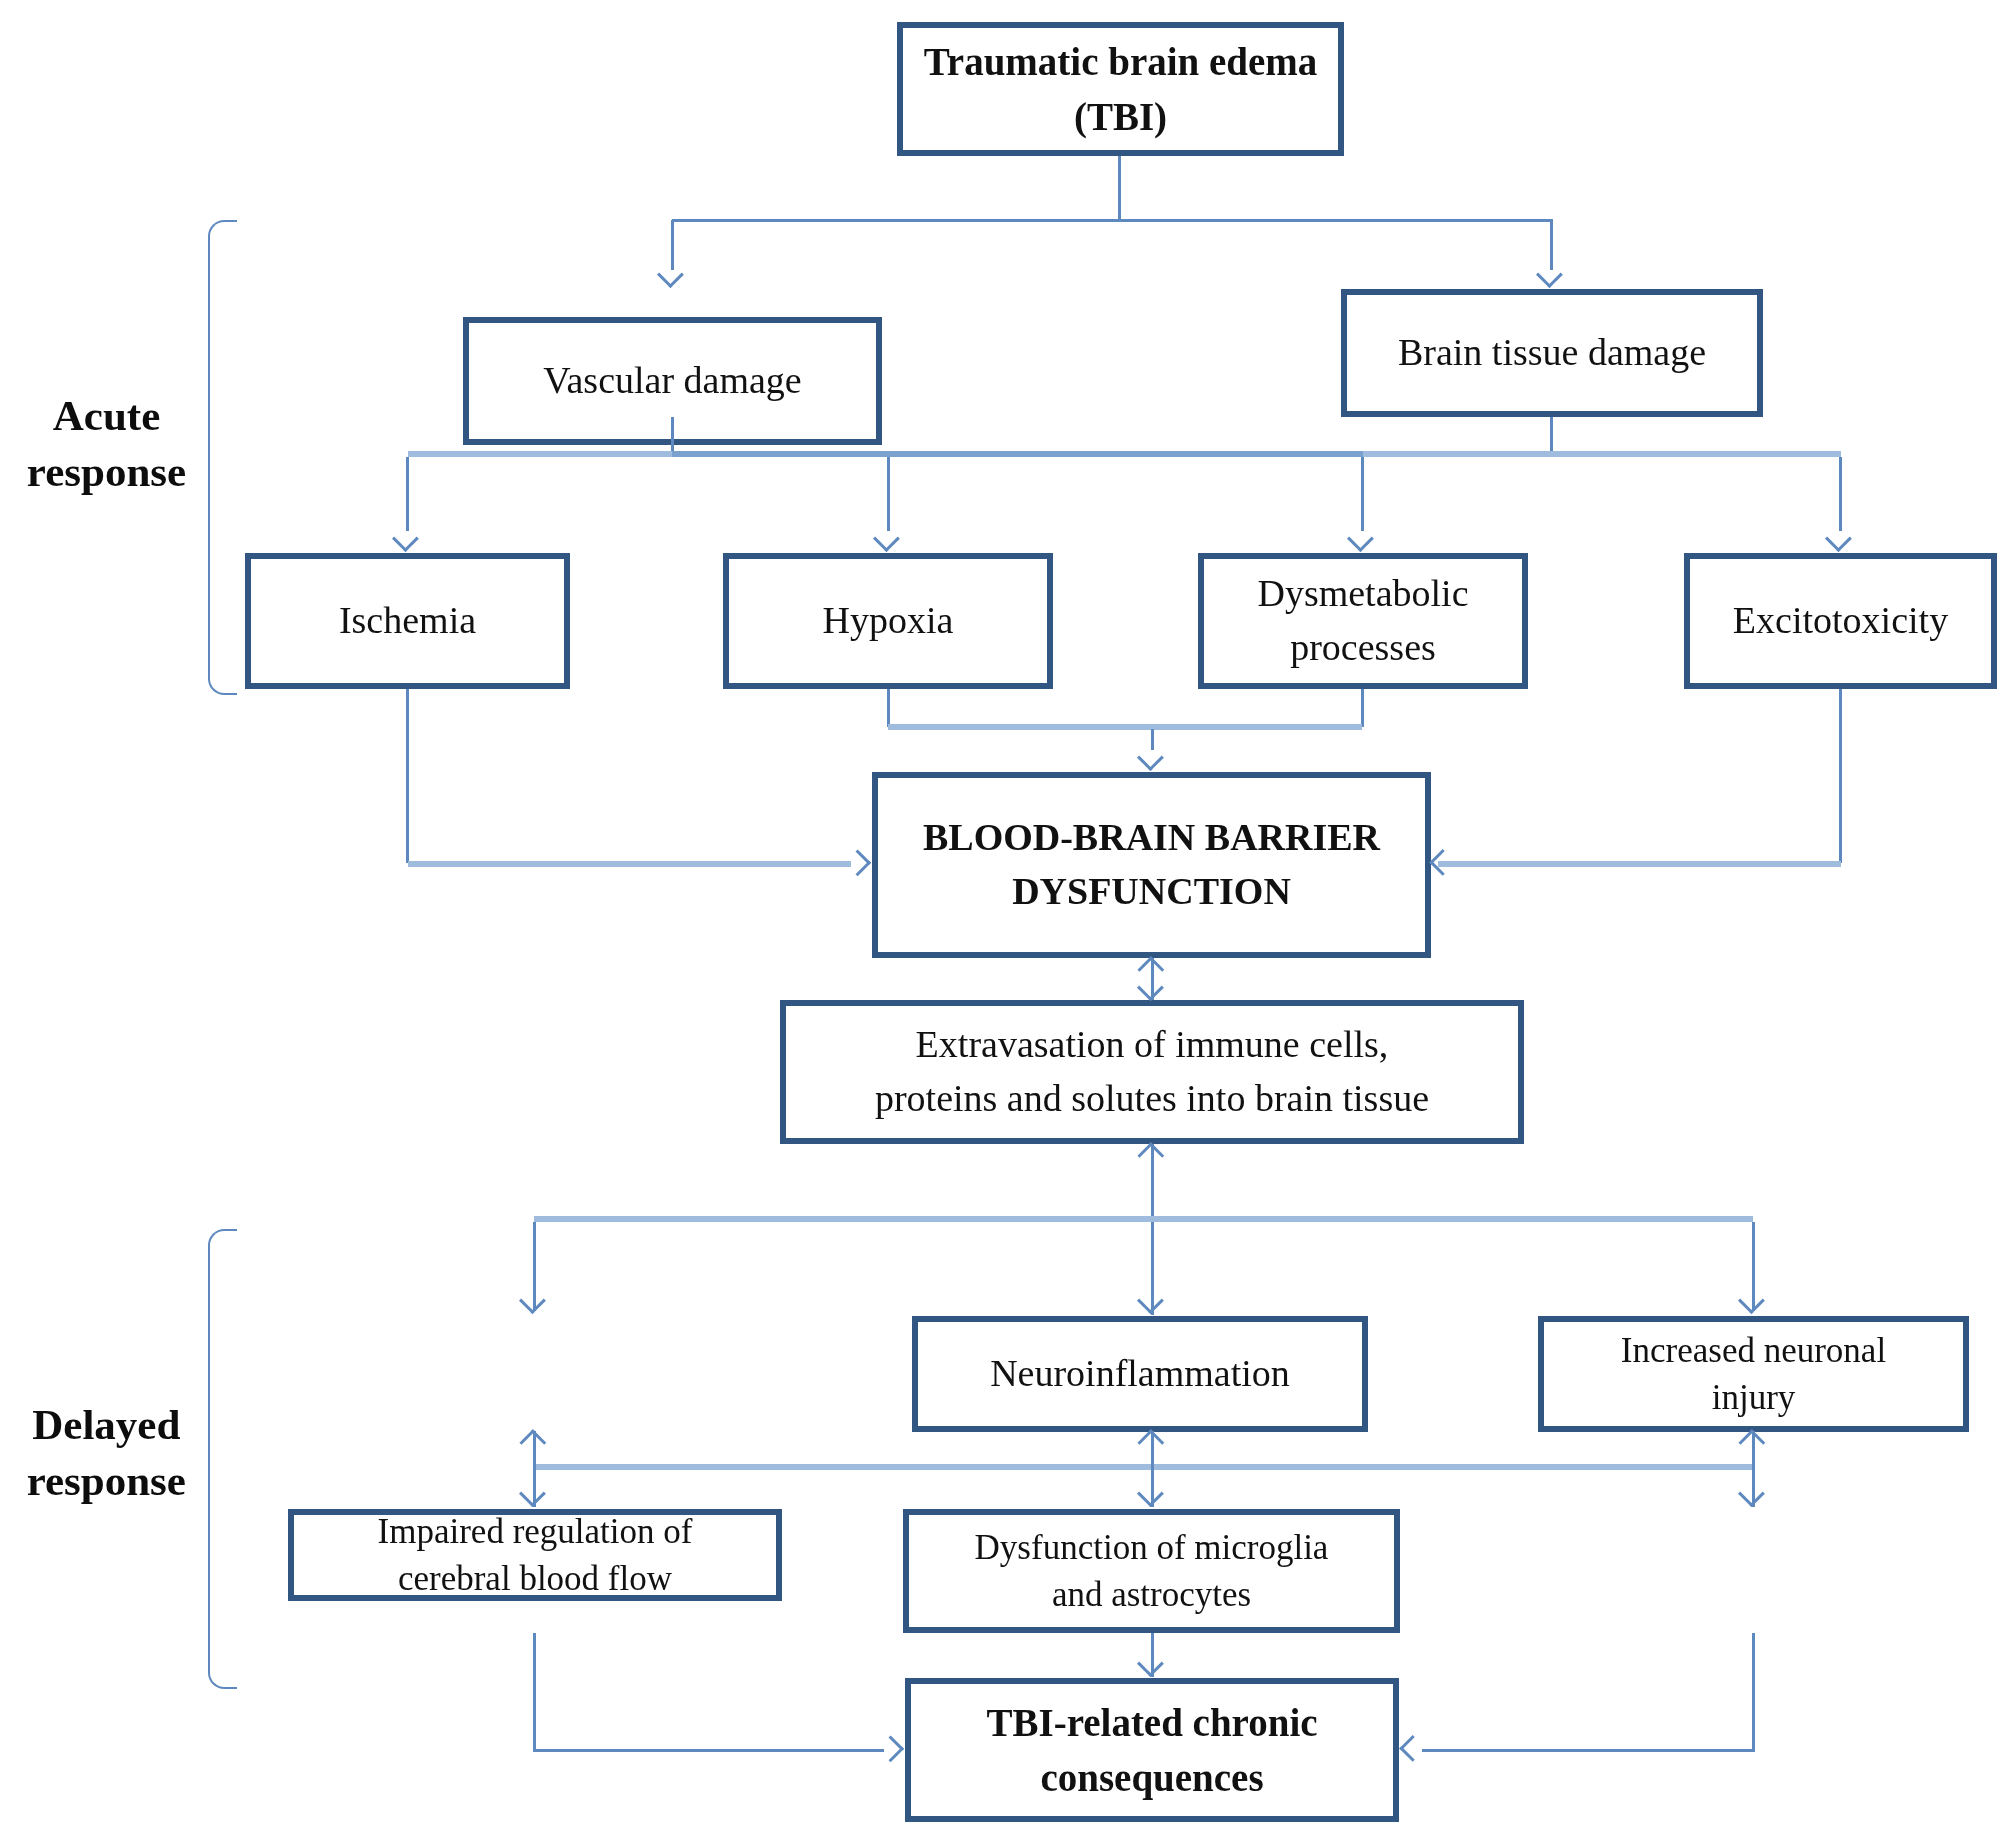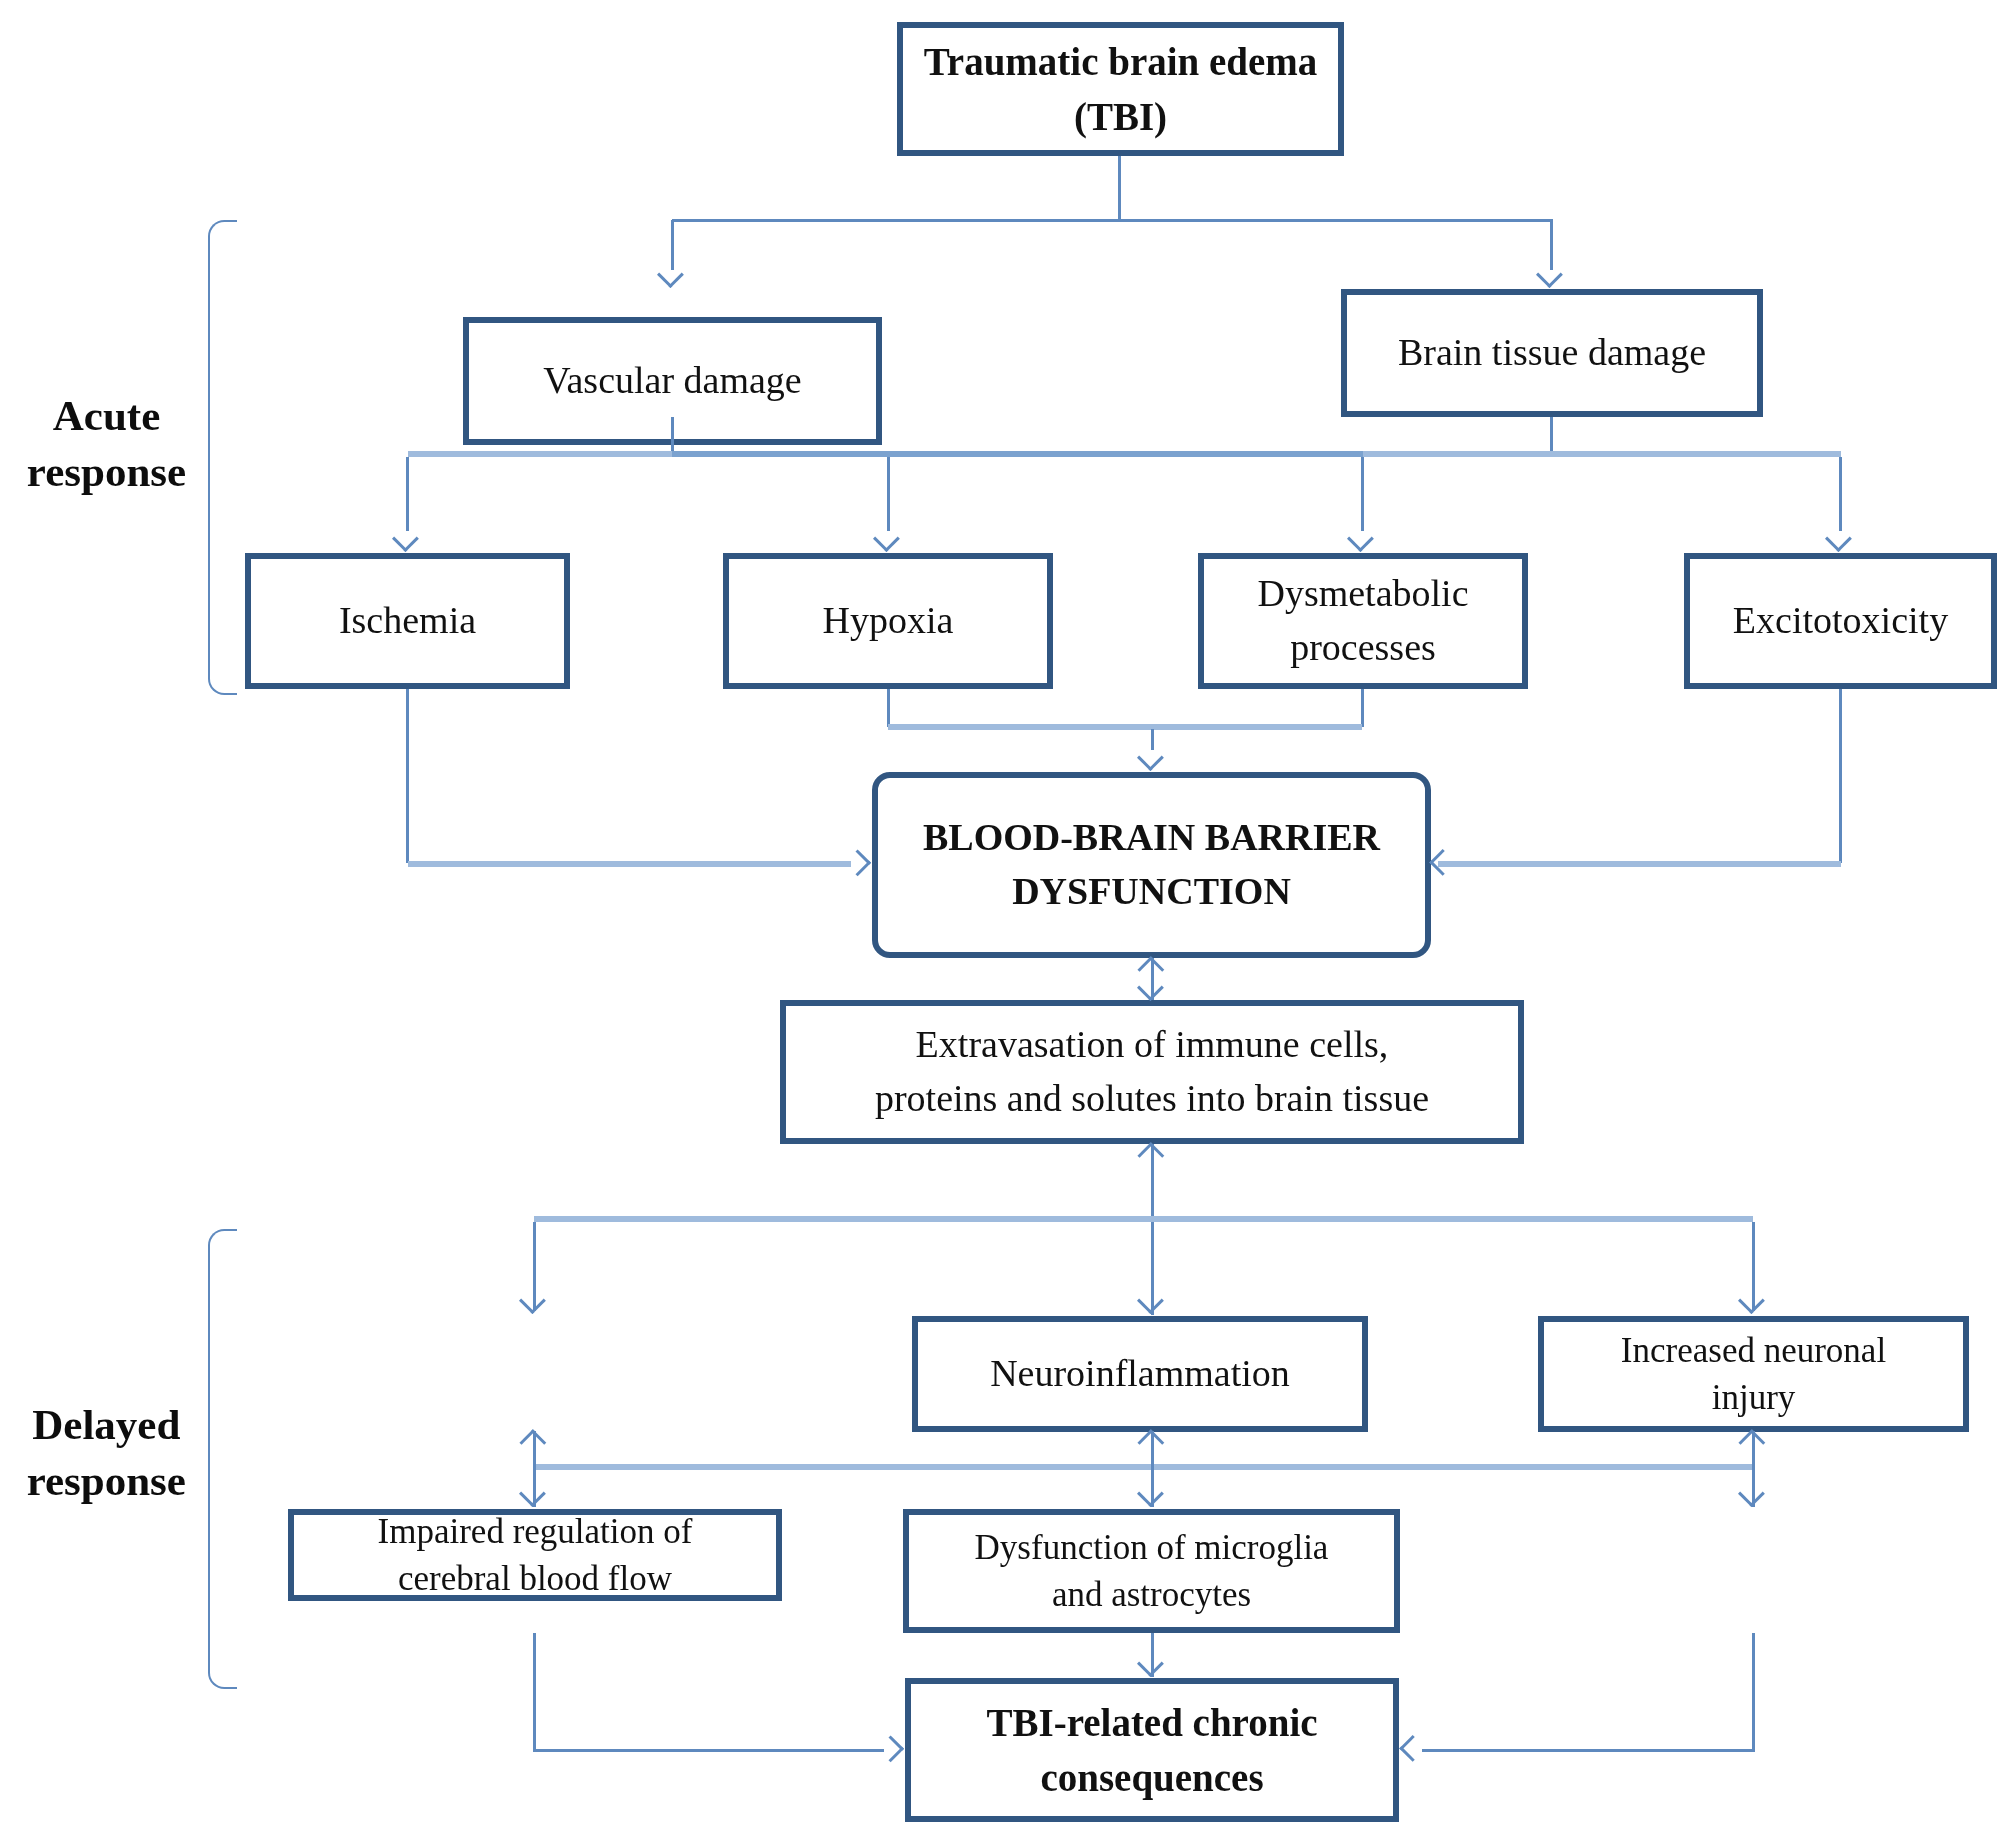--- a/index.html
+++ b/index.html
@@ -67,21 +67,21 @@
 
   <div class="box" style="left:1198px; top:553px; width:330px; height:136px;">
     <span class="lbl">Dysmetabolic
 processes</span>
   </div>
 
   <div class="box" style="left:1684px; top:553px; width:313px; height:136px;">
     <span class="lbl">Excitotoxicity</span>
   </div>
 
-  <div class="box" style="left:872px; top:772px; width:559px; height:186px;border-radius:18px;">
+  <div class="box" style="left:872px; top:772px; width:559px; height:186px;">
     <span class="lbl bold" style="font-size:38px;">BLOOD-BRAIN BARRIER
 DYSFUNCTION</span>
   </div>
 
   <div class="box" style="left:780px; top:1000px; width:744px; height:144px;">
     <span class="lbl">Extravasation of immune cells,
 proteins and solutes into brain tissue</span>
   </div>
 
 

